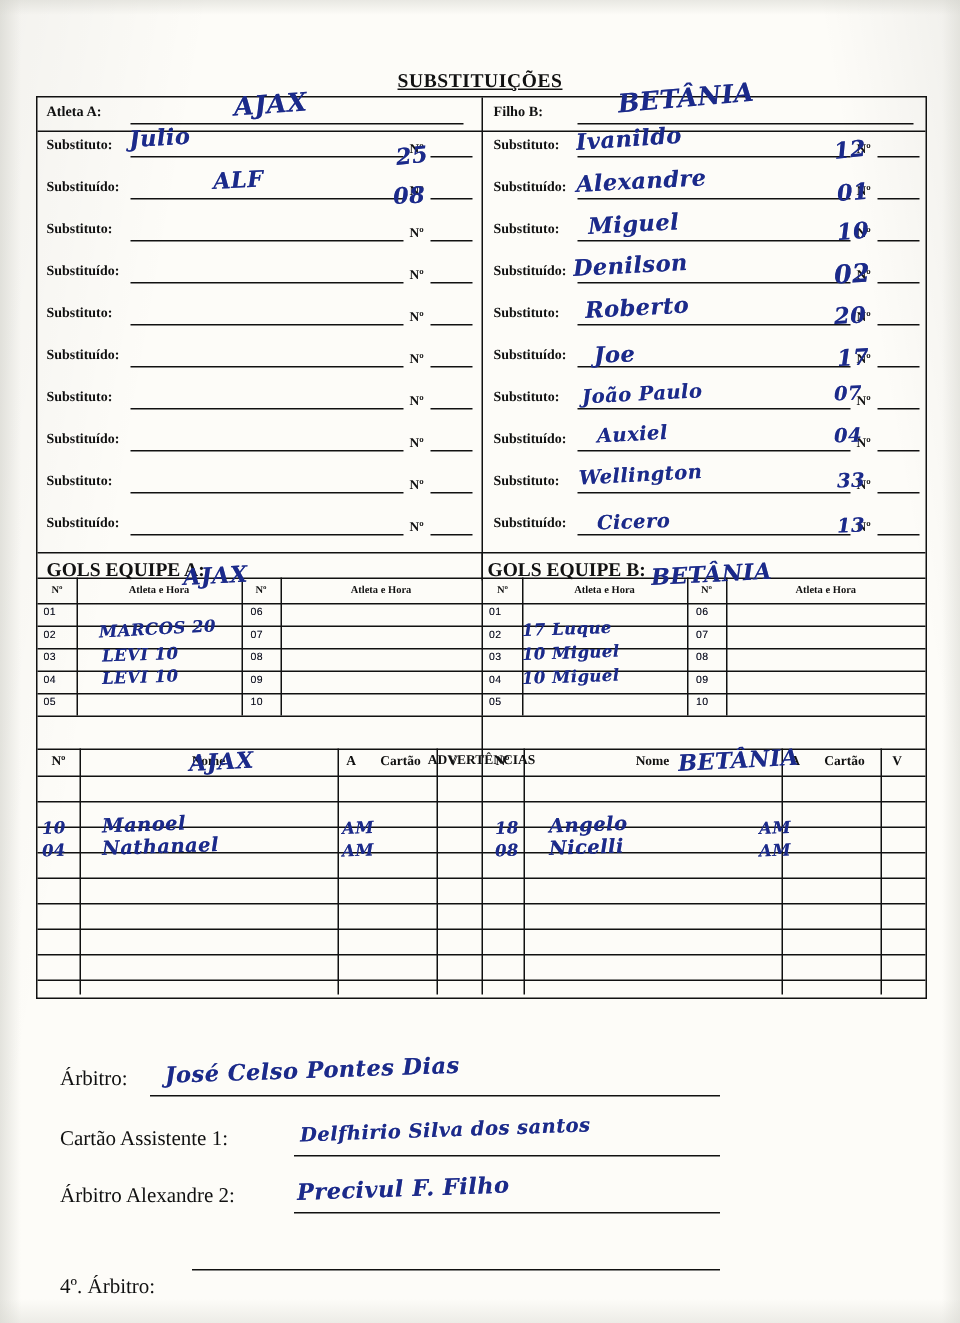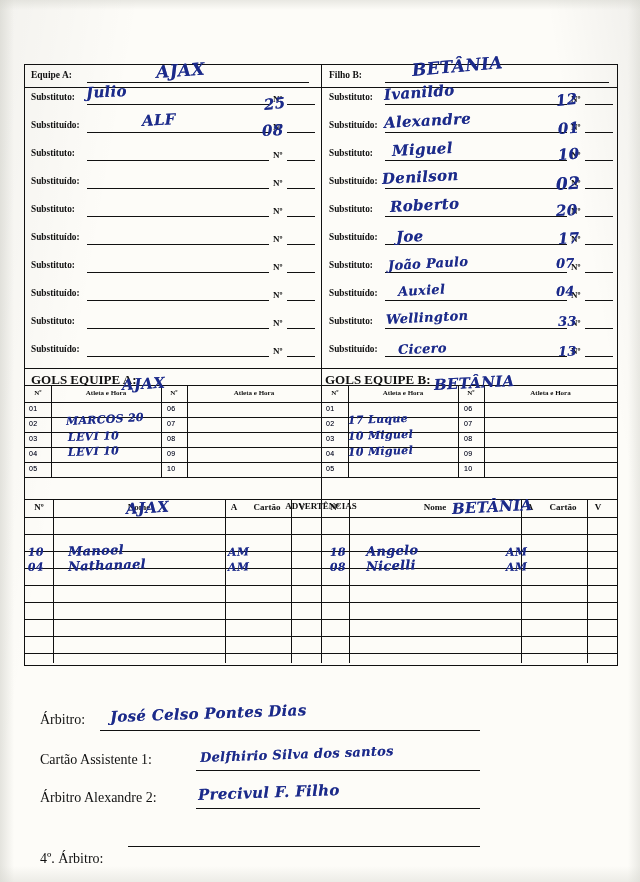--- a/index.html
+++ b/index.html
@@ -84,26 +84,27 @@
 </style>
 </head>
 <body>
 
 <div class="page">
   <div class="scan-edge-l"></div>
   <div class="scan-edge-r"></div>
   <div class="scan-edge-t"></div>
   <div class="scan-edge-b"></div>
 
+  <div class="title">SUBSTITUIÇÕES</div>
 
   <div class="form">
     <div class="vsplit"></div>
 
     <div class="teamrow"></div>
-    <div class="cell-label" style="left:6px;top:5px;">Equipe A:</div>
+    <div class="cell-label" style="left:6px;top:5px;">Atleta A:</div>
     <div class="line" style="left:62px;top:17px;width:222px;"></div>
     <div class="cell-label" style="left:304px;top:5px;">Filho B:</div>
     <div class="line" style="left:360px;top:17px;width:224px;"></div>
 
     <div class="sub-label" style="left:6px;top:27px;">Substituto:</div>
     <div class="line" style="left:62px;top:39px;width:182px;"></div>
     <div class="no-label" style="left:248px;top:29px;">Nº</div>
     <div class="line" style="left:262px;top:39px;width:28px;"></div>
 
     <div class="sub-label" style="left:6px;top:55px;">Substituído:</div>

